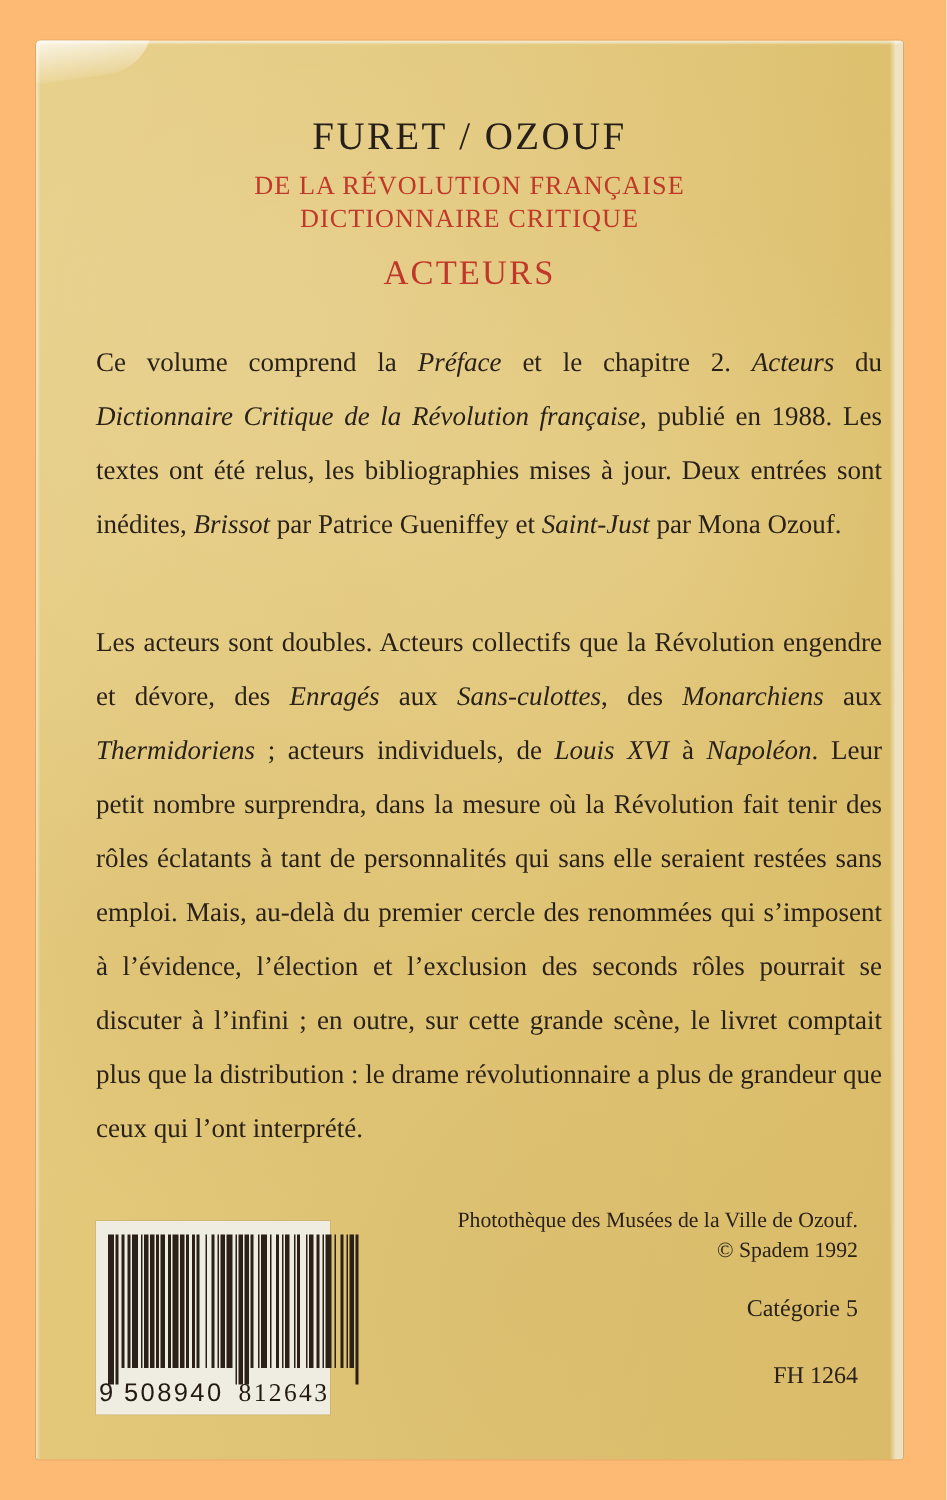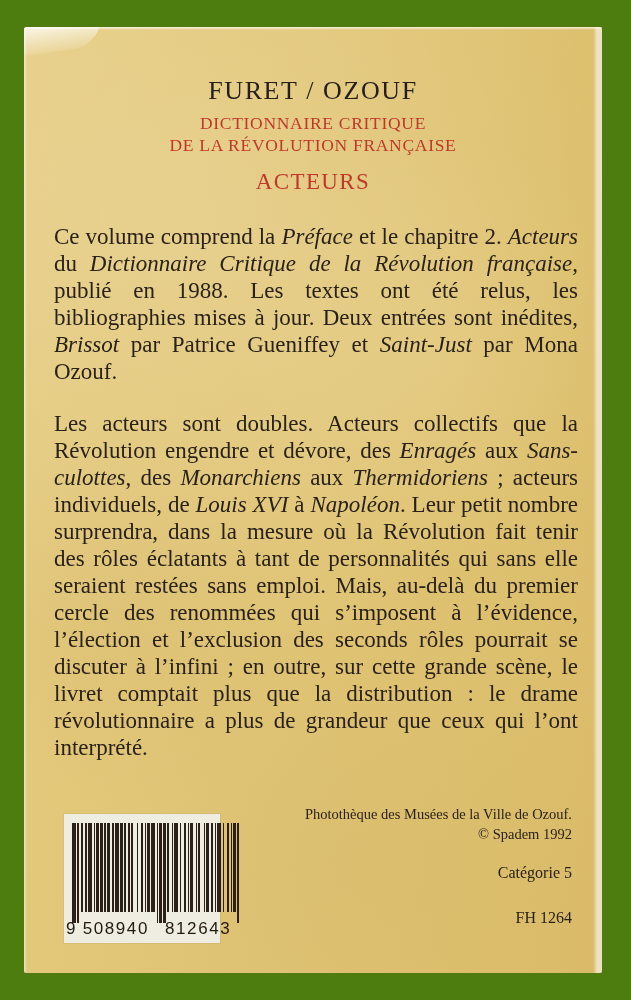--- a/index.html
+++ b/index.html
@@ -12,21 +12,21 @@
     height: 1000px;
     position: relative;
     overflow: hidden;
     font-family: "Liberation Serif", serif;
   }
 
   
   #photo {
     position: absolute;
     inset: 0;
-    background: #4d7c0f;
+    background: #fdba74;
   }
 
   
   #cover {
     position: absolute;
     left: 24px;
     top: 27px;
     width: 578px;
     height: 946px;
     border-radius: 3px 2px 2px 2px;
@@ -101,25 +101,25 @@
     margin-top: 13px;
     color: #c0382a;
     font-size: 23px;
     letter-spacing: 1.4px;
     font-family: "Liberation Serif", serif;
   }
 
   
   .blurb {
     position: absolute;
-    left: 30px;
+    left: 40px;
     width: 524px;
     color: #2a2219;
-    font-size: 23px;
-    line-height: 27px;
+    font-size: 18px;
+    line-height: 36px;
     text-align: justify;
     text-justify: inter-word;
     font-family: "Liberation Serif", serif;
     hyphens: manual;
   }
   #blurb-1 { top: 196px; }
   #blurb-2 { top: 383px; }
   .blurb i { font-style: italic; }
 
   
@@ -191,38 +191,38 @@
     height: 22px;
     color: #221a12;
     font-family: "Liberation Sans", sans-serif;
     font-size: 17px;
     letter-spacing: 0.2px;
     display: flex;
     align-items: flex-end;
   }
   .ean-digits .lead { margin-right: 7px; }
   .ean-digits .grp  { letter-spacing: 1.6px; }
-  .ean-digits .grp2 { letter-spacing: 1.6px; margin-left: 16px; }
+  .ean-digits .grp2 { letter-spacing: 1.6px; margin-left: 10px; font-family: Liberation Serif, serif; }
 </style>
 </head>
 <body>
 
 <div id="photo">
 
   <div id="cover">
     <div class="edge-top"></div>
     <div class="edge-left"></div>
     <div class="edge-right"></div>
     <div class="corner-gloss"></div>
 
     <div class="masthead">
       <div class="authors">FURET / OZOUF</div>
       <div class="series">
+        <div>DE LA RÉVOLUTION FRANÇAISE</div>
         <div>DICTIONNAIRE CRITIQUE</div>
-        <div>DE LA RÉVOLUTION FRANÇAISE</div>
       </div>
       <div class="volume">ACTEURS</div>
     </div>
 
     <div class="blurb" id="blurb-1"><span>Ce volume comprend la </span><i>Préface</i><span> et le chapitre 2. </span><i>Acteurs</i><span> du </span><i>Dictionnaire Critique de la Révolution française</i><span>, publié en 1988. Les textes ont été relus, les bibliographies mises à jour. Deux entrées sont inédites, </span><i>Brissot</i><span> par Patrice Gueniffey et </span><i>Saint-Just</i><span> par Mona Ozouf.</span></div>
     <div class="blurb" id="blurb-2"><span>Les acteurs sont doubles. Acteurs collectifs que la Révolution engendre et dévore, des </span><i>Enragés</i><span> aux </span><i>Sans-culottes</i><span>, des </span><i>Monarchiens</i><span> aux </span><i>Thermidoriens</i><span> ; acteurs individuels, de </span><i>Louis XVI</i><span> à </span><i>Napoléon</i><span>. Leur petit nombre surprendra, dans la mesure où la Révolution fait tenir des rôles éclatants à tant de personnalités qui sans elle seraient restées sans emploi. Mais, au-delà du premier cercle des renommées qui s’imposent à l’évidence, l’élection et l’exclusion des seconds rôles pourrait se discuter à l’infini ; en outre, sur cette grande scène, le livret comptait plus que la distribution : le drame révolutionnaire a plus de grandeur que ceux qui l’ont interprété.</span></div>
 
 
     <div class="credits">
       <div>Photothèque des Musées de la Ville de Ozouf.</div>

